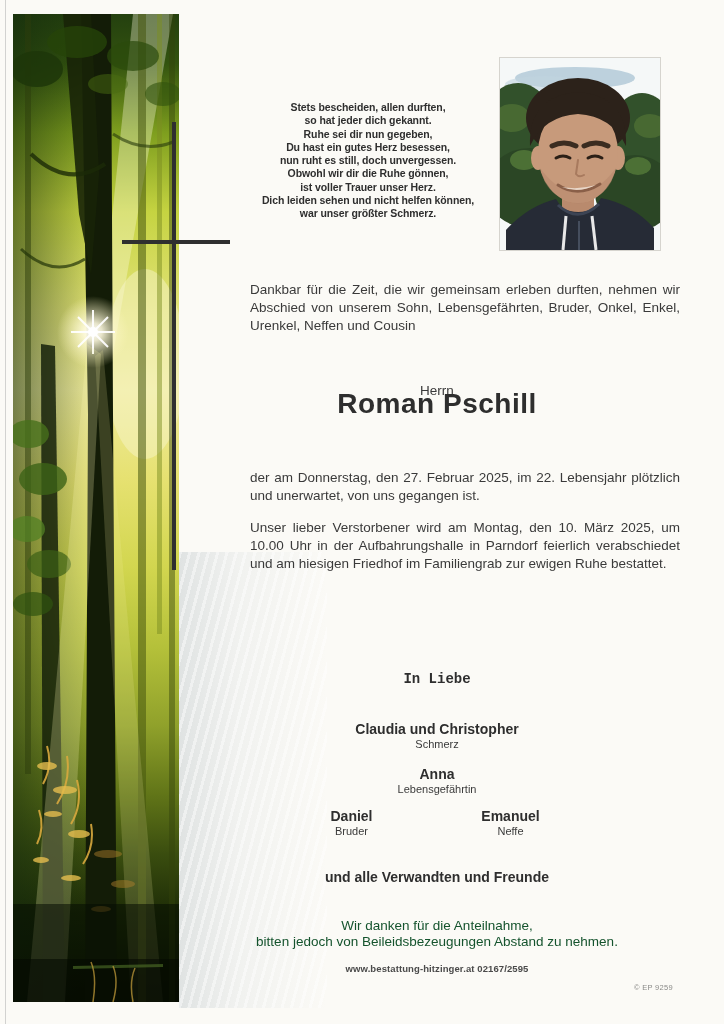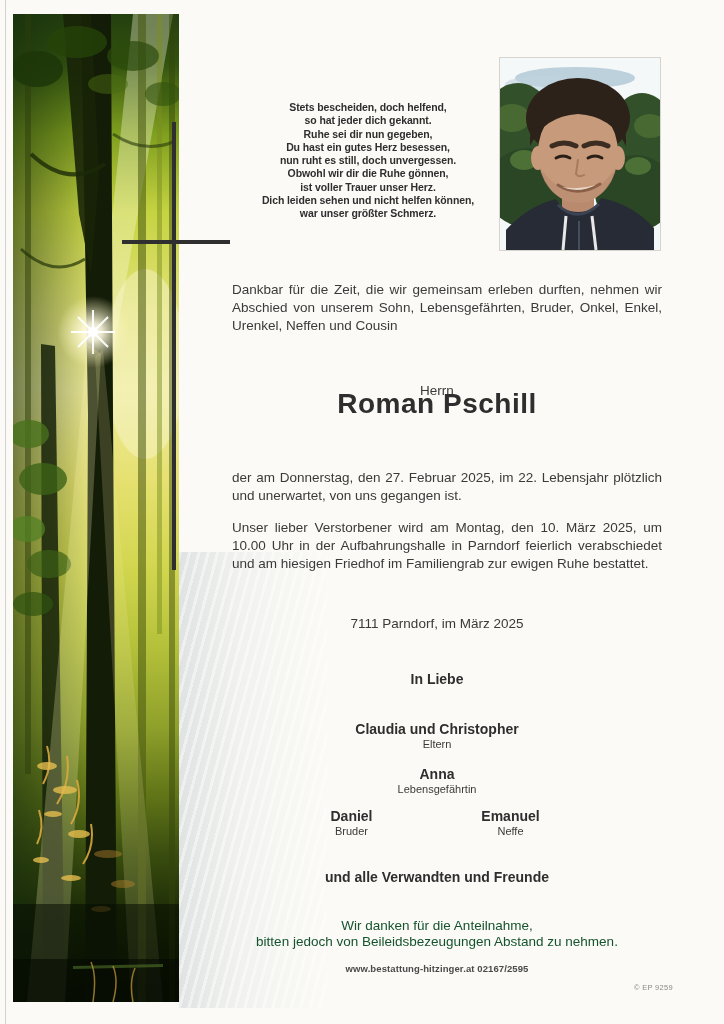--- a/index.html
+++ b/index.html
@@ -23,21 +23,21 @@
   }
   .portrait svg{display:block;width:100%;height:100%;}
   .cross-stem{position:absolute;left:172px;top:122px;width:4px;height:448px;background:#2f2f2f;}
   .cross-bar{position:absolute;left:122px;top:240px;width:108px;height:4px;background:#2f2f2f;}
   .poem{
     position:absolute;left:237px;top:101px;width:262px;
     font-size:10.5px;line-height:13.3px;font-weight:bold;color:#2e2e2e;
     text-align:center;letter-spacing:-0.1px;
   }
   .para{
-    position:absolute;left:232px;width:430px;
+    position:absolute;left:250px;width:430px;
     font-size:13.5px;line-height:17.8px;text-align:justify;color:#3a3a3a;
   }
   .centercol{position:absolute;left:237px;width:400px;text-align:center;color:#3a3a3a;}
   .honorific{font-size:13.5px;margin-top:12px;}
   .deceased-name{font-size:28px;font-weight:bold;letter-spacing:.5px;color:#2e2e2e;}
   .placedate{font-size:13.5px;}
   .bold15{font-weight:bold;font-size:14px;color:#2e2e2e;}
   .mourner-name{font-weight:bold;font-size:14px;color:#2e2e2e;}
   .mourner-rel{font-size:11px;color:#3a3a3a;margin-top:1px;}
   .pairrow{position:absolute;left:272px;top:808px;width:318px;display:flex;text-align:center;}
@@ -185,46 +185,45 @@
       <path d="M62,129 Q78,136 96,127 Q79,132 62,129 Z" fill="#efe2d6" opacity="0.85"></path>
       <path d="M6,192 L6,172 Q28,148 56,141 L62,150 Q78,158 95,150 L101,140 Q132,146 154,170 L154,192 Z" fill="#262b36"></path>
       <path d="M58,147 Q78,166 99,146" stroke="#3c4454" stroke-width="3" fill="none"></path>
       <line x1="66" y1="158" x2="63" y2="192" stroke="#e8e8e8" stroke-width="3"></line>
       <line x1="92" y1="158" x2="96" y2="192" stroke="#e8e8e8" stroke-width="3"></line>
       <line x1="79" y1="163" x2="79" y2="192" stroke="#454e5e" stroke-width="2"></line>
     </svg>
   </div>
 
   <div class="poem">
-    <div>Stets bescheiden, doch helfend,</div>
+    <div>Stets bescheiden, allen durften,</div>
     <div>so hat jeder dich gekannt.</div>
     <div>Ruhe sei dir nun gegeben,</div>
     <div>Du hast ein gutes Herz besessen,</div>
     <div>nun ruht es still, doch unvergessen.</div>
     <div>Obwohl wir dir die Ruhe gönnen,</div>
     <div>ist voller Trauer unser Herz.</div>
     <div>Dich leiden sehen und nicht helfen können,</div>
     <div>war unser größter Schmerz.</div>
   </div>
 
   <div class="para" style="top:281px;">Dankbar für die Zeit, die wir gemeinsam erleben durften, nehmen wir Abschied von unserem Sohn, Lebensgefährten, Bruder, Onkel, Enkel, Urenkel, Neffen und Cousin</div>
 
   <div class="centercol honorific" style="top:371px;">Herrn</div>
   <div class="centercol deceased-name" style="top:388px;">Roman Pschill</div>
 
   <div class="para" style="top:469px;">der am Donnerstag, den 27. Februar 2025, im 22. Lebensjahr plötzlich und unerwartet, von uns gegangen ist.</div>
   <div class="para" style="top:519px;">Unser lieber Verstorbener wird am Montag, den 10. März 2025, um 10.00 Uhr in der Aufbahrungshalle in Parndorf feierlich verabschiedet und am hiesigen Friedhof im Familiengrab zur ewigen Ruhe bestattet.</div>
 
-  <div class="centercol placedate" style="top:616px;">7111 Parndorf, im März 2025</div>
-
-  <div class="centercol bold15" style="top:671px;">In Liebe</div>
+
+  <div class="centercol bold15" style="top:671px;font-family:Liberation Mono, monospace;">In Liebe</div>
 
   <div class="centercol" style="top:721px;">
     <div class="mourner-name">Claudia und Christopher</div>
-    <div class="mourner-rel">Eltern</div>
+    <div class="mourner-rel">Schmerz</div>
   </div>
 
   <div class="centercol" style="top:766px;">
     <div class="mourner-name">Anna</div>
     <div class="mourner-rel">Lebensgefährtin</div>
   </div>
 
   <div class="pairrow">
     <div>
       <div class="mourner-name">Daniel</div>

